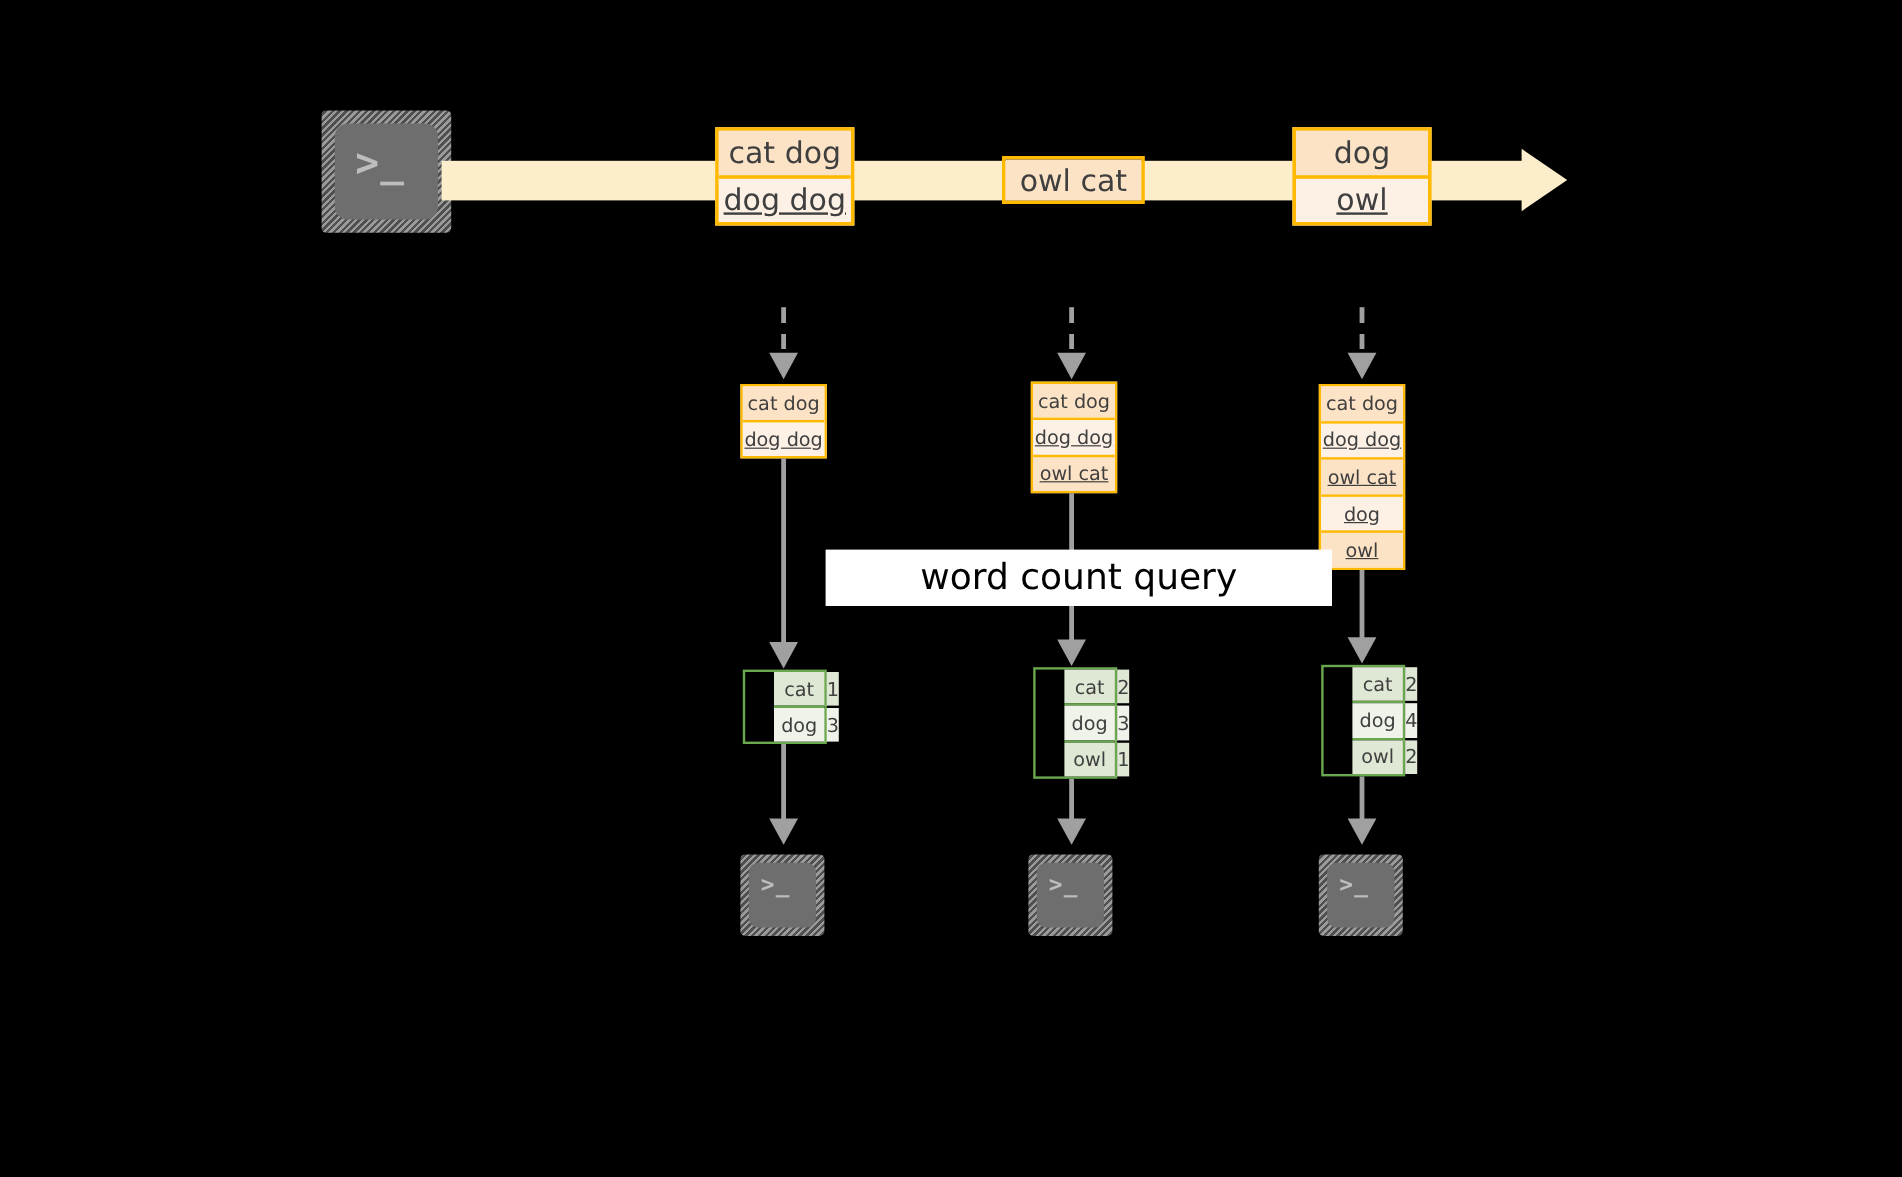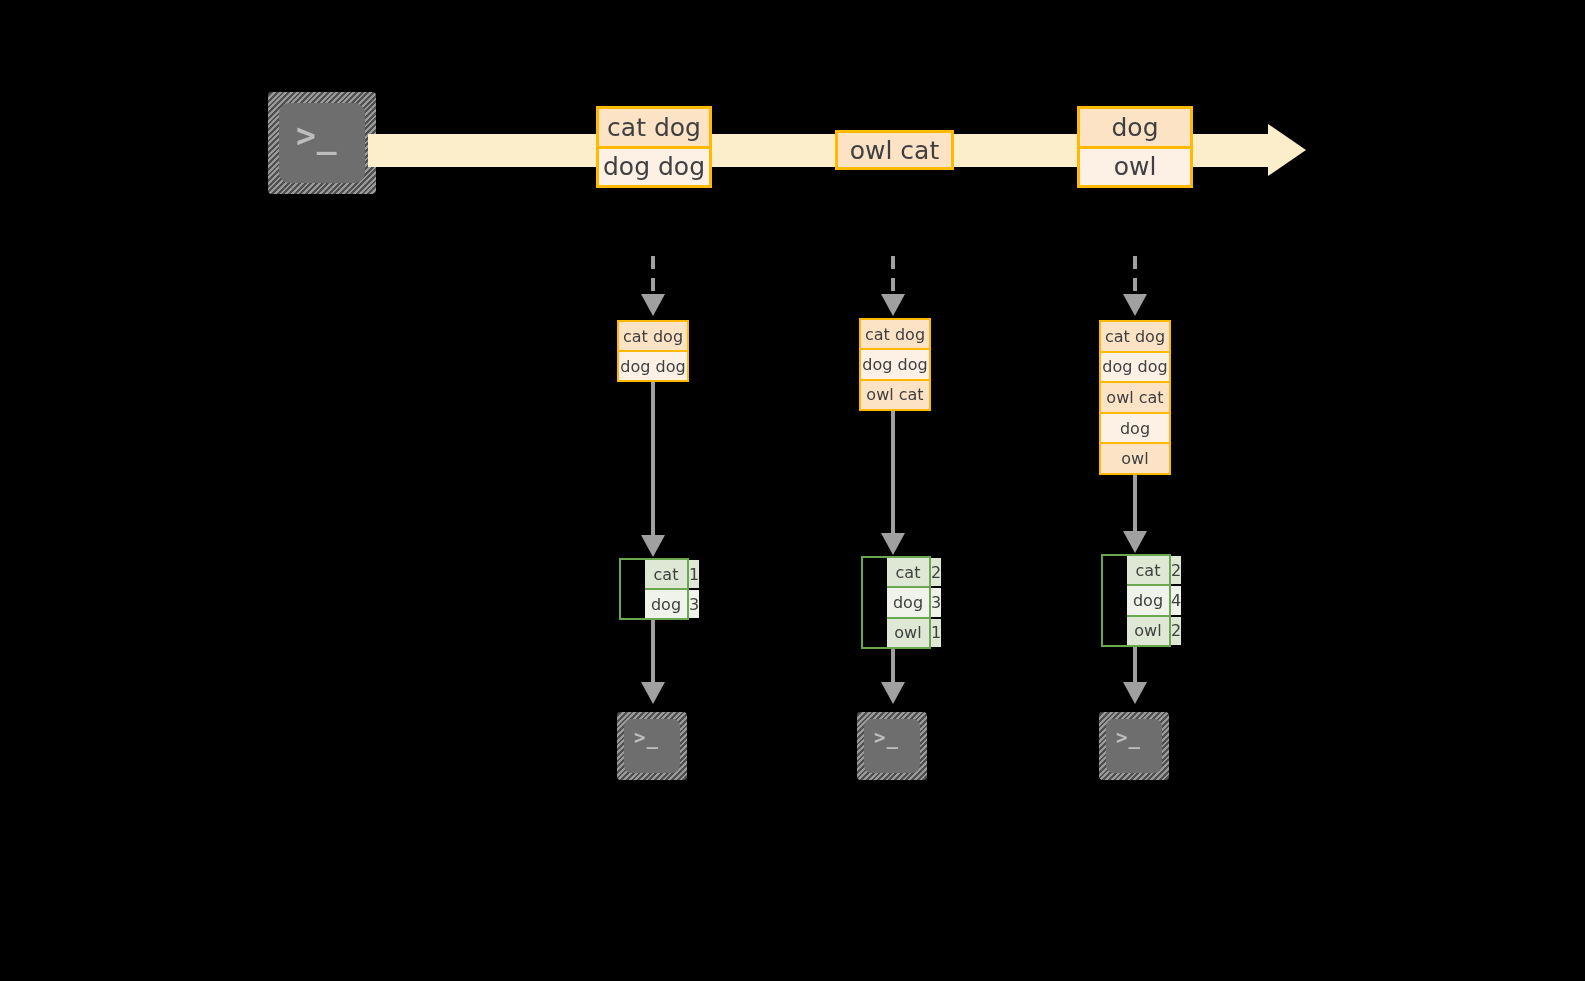--- a/index.html
+++ b/index.html
@@ -87,21 +87,21 @@
     flex: 1 1 0;
     display: flex;
     align-items: center;
     justify-content: center;
     box-sizing: border-box;
     color: #3f3f3f;
     white-space: nowrap;
   }
   .evt-row.shade-a { background: #fde3c6; }
   .evt-row.shade-b { background: #fdf1e6; }
-  .evt-row + .evt-row { border-top: 3px solid #ffb900; }
+  .evt-row + .evt-row { border-top: 3px solid #ffb900; text-decoration: underline; }
 
   .evt-box.top-stream { font-size: 25px; }
   .evt-box.accum { font-size: 16px; }
   .evt-box.accum .evt-row + .evt-row { border-top: 2px solid #ffb900; }
   .evt-box.accum { border-width: 2px; }
 
   
   .res-table {
     position: absolute;
     box-sizing: border-box;
@@ -292,14 +292,17 @@
 
   <div class="conn-line" style="left:1133px; top:647px; height:39px;"></div>
   <div class="conn-head" style="left:1123px; top:682px;"></div>
 
   <div class="terminal small" style="left:1099px; top:712px; width:70px; height:68px;">
     <div class="screen">
       <span class="term-glyph">&gt;_</span>
     </div>
   </div>
 
+  <div class="query-banner" style="left:688px; top:458px; width:422px; height:47px;">
+    <span>word count query</span>
+  </div>
 
 </div>
 
 </body></html>

